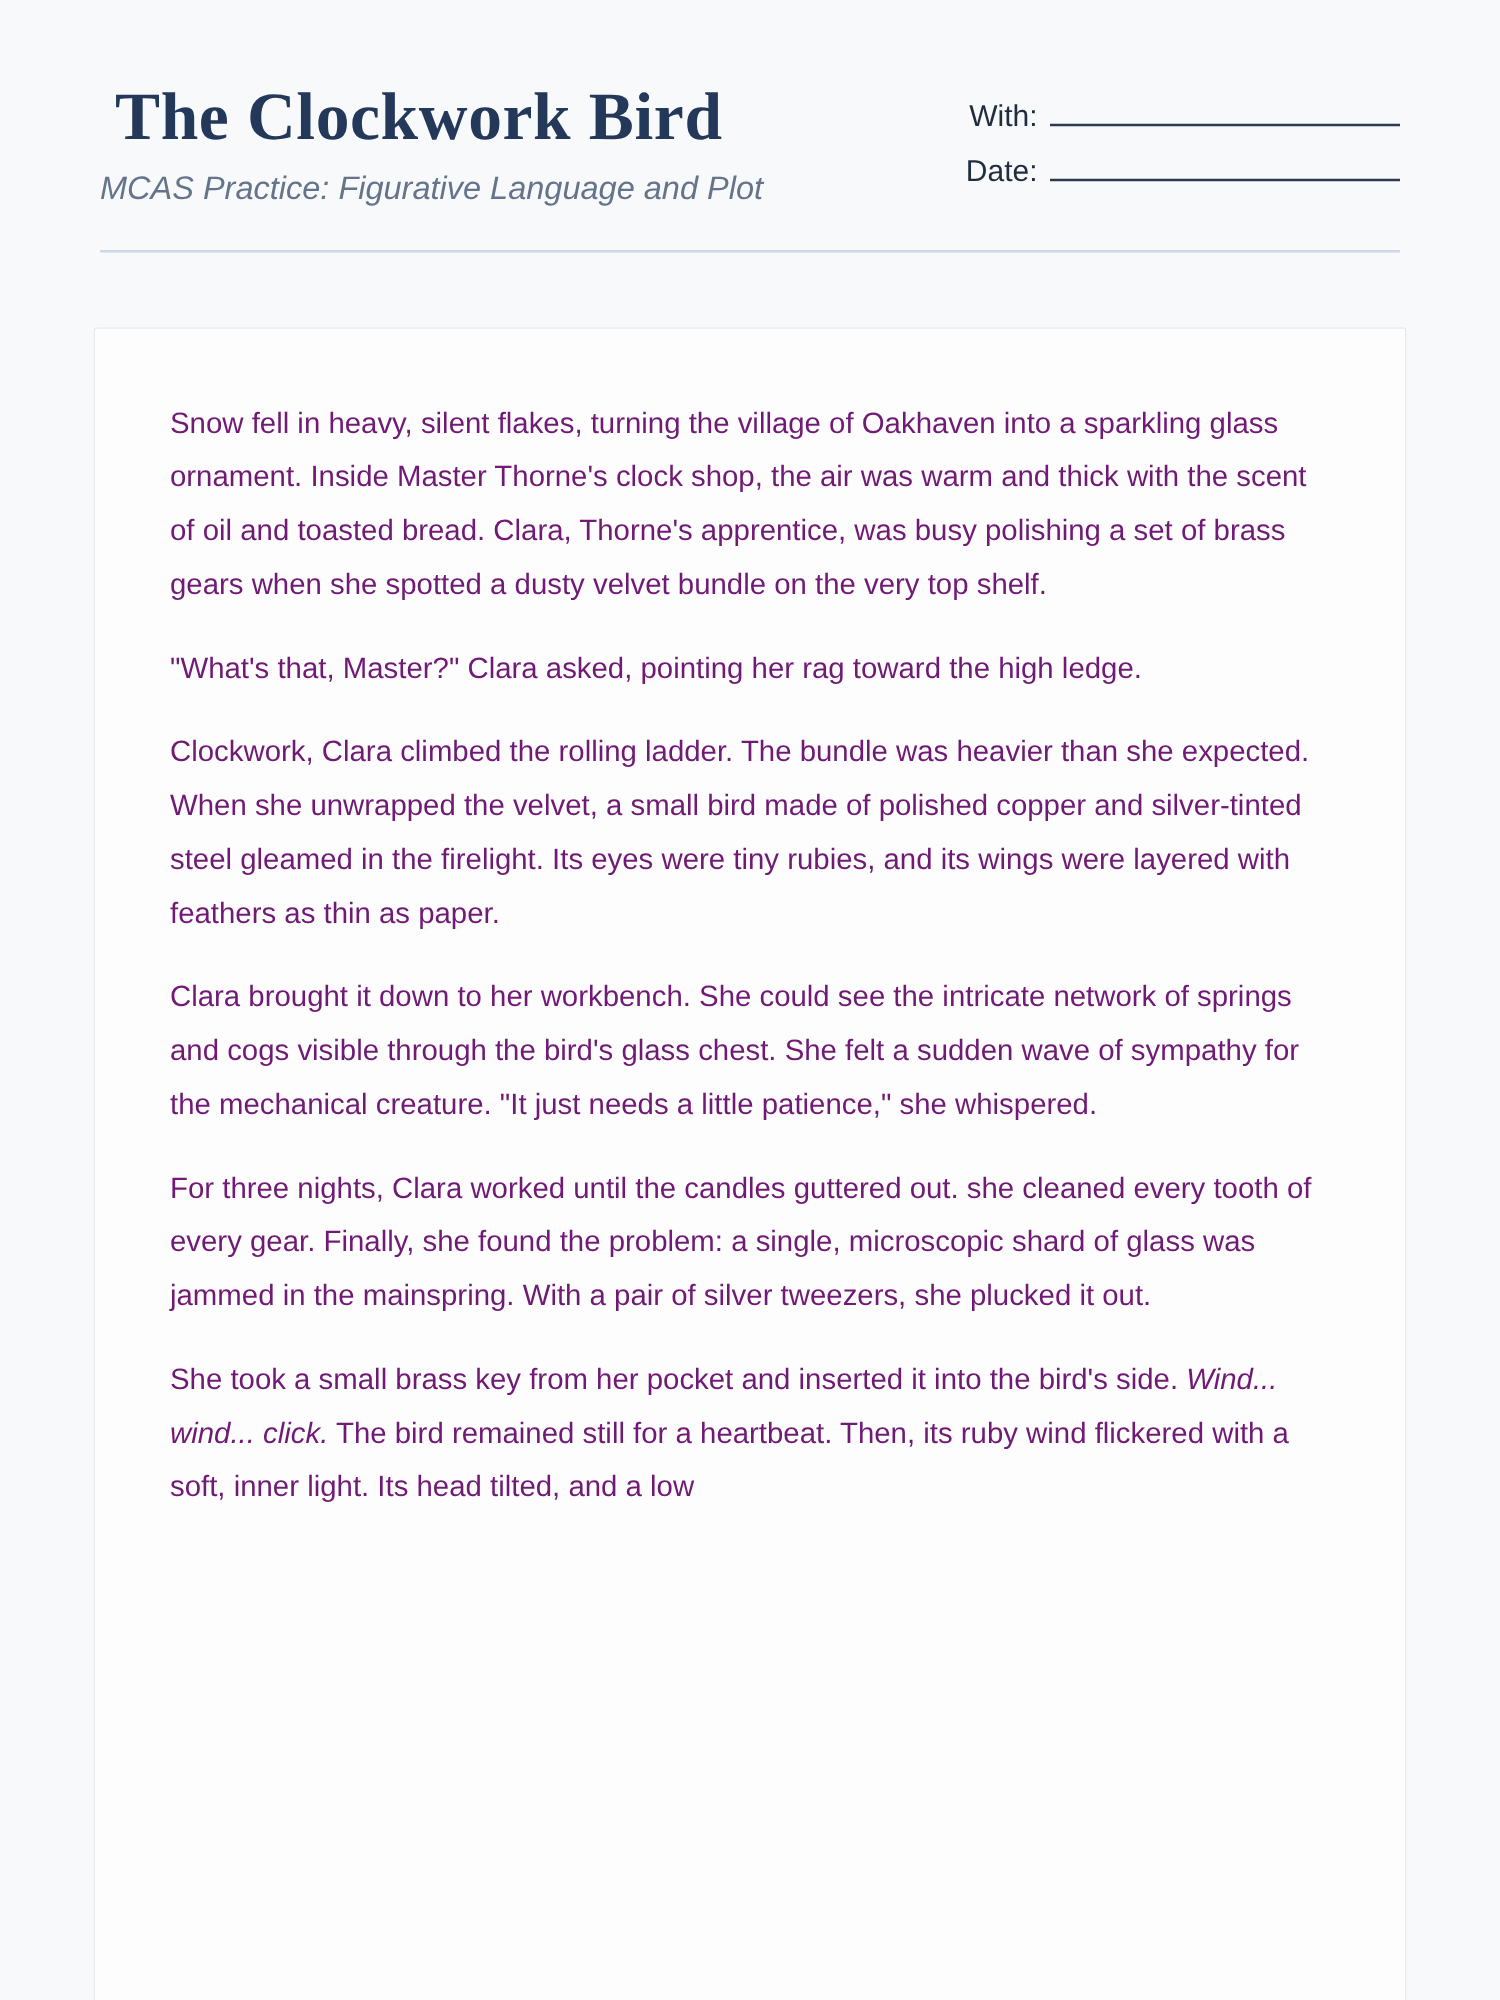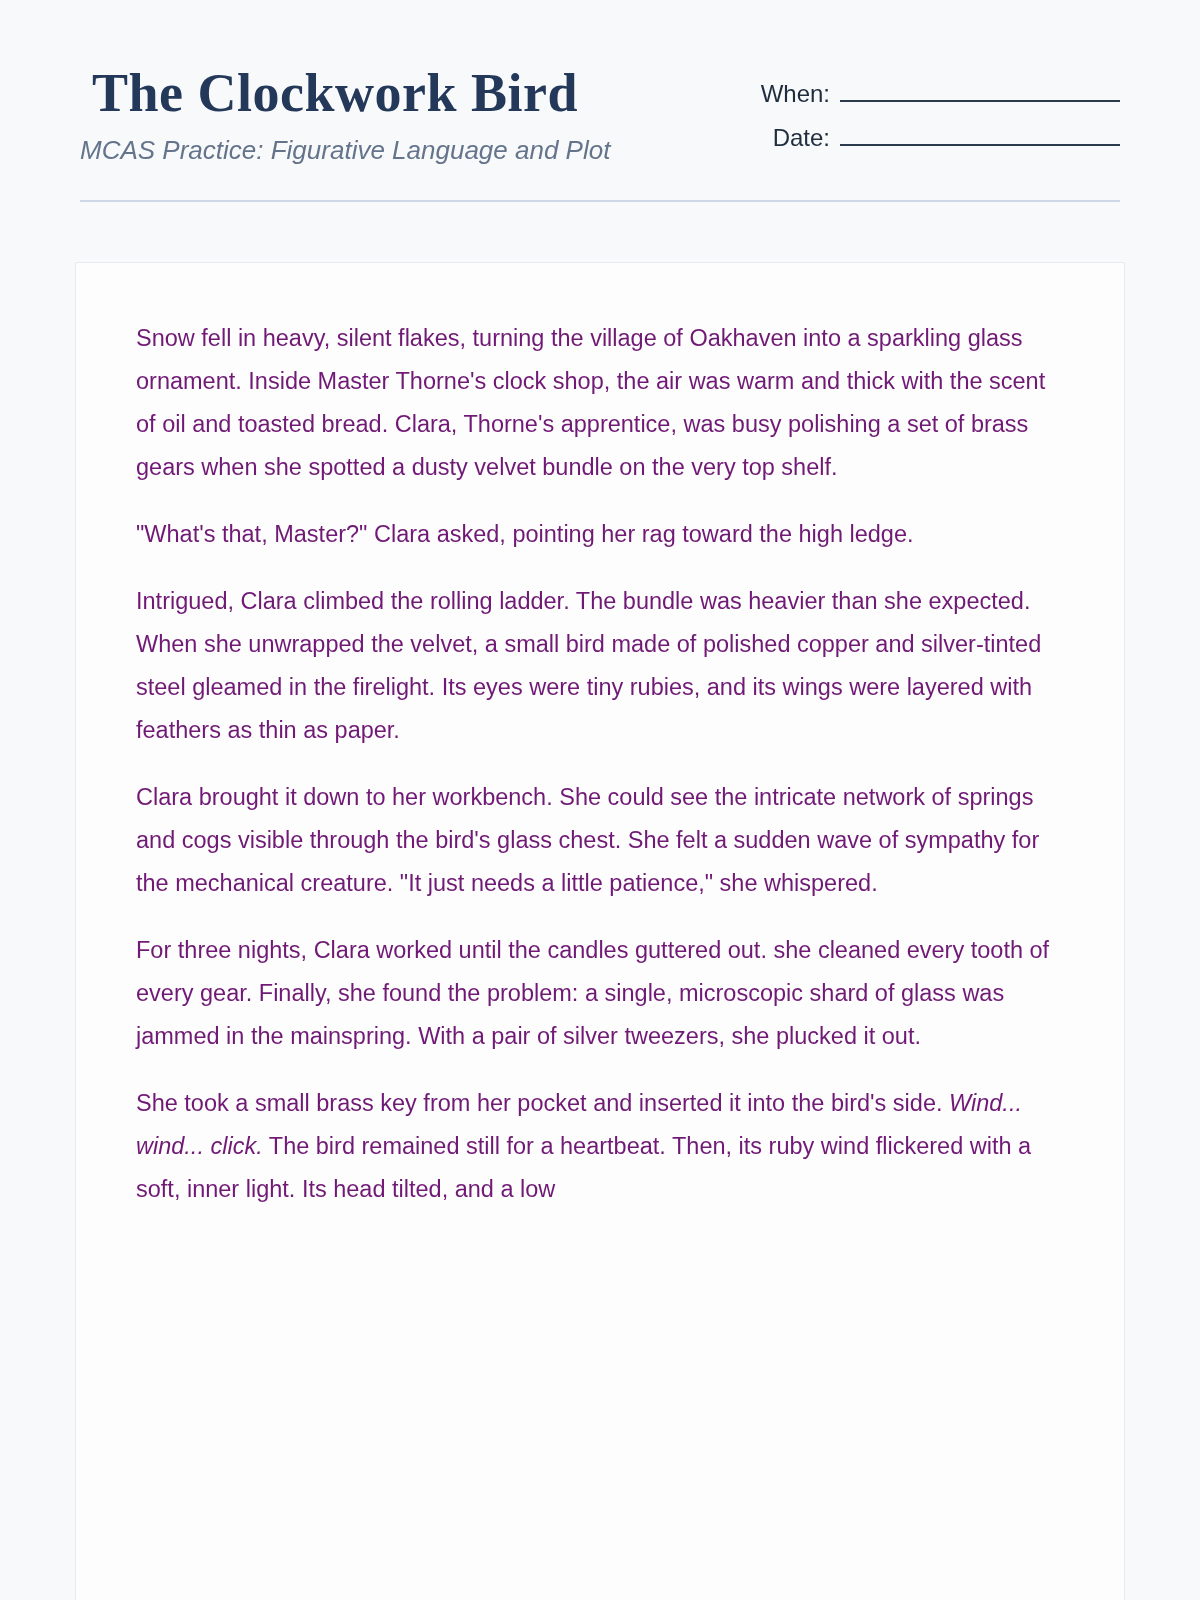--- a/index.html
+++ b/index.html
@@ -82,34 +82,34 @@
 <body>
 
 <div class="page-header">
   <div class="header-row">
     <div class="header-left">
       <h1 class="title">The Clockwork Bird</h1>
       <div class="subtitle">MCAS Practice: Figurative Language and Plot</div>
     </div>
     <div class="fields">
       <div class="field-row">
-        <span class="field-label">When:</span>
+        <span class="field-label">With:</span>
         <span class="field-line"></span>
       </div>
       <div class="field-row">
         <span class="field-label">Date:</span>
         <span class="field-line"></span>
       </div>
     </div>
   </div>
   <hr class="divider">
 </div>
 
 <div class="passage-box">
   <div>
       <p class="para"><span>Snow fell in heavy, silent flakes, turning the village of Oakhaven into a sparkling glass ornament. Inside Master Thorne's clock shop, the air was warm and thick with the scent of oil and toasted bread. Clara, Thorne's apprentice, was busy polishing a set of brass gears when she spotted a dusty velvet bundle on the very top shelf.</span></p>
       <p class="para"><span>"What's that, Master?" Clara asked, pointing her rag toward the high ledge.</span></p>
-      <p class="para"><span>Intrigued, Clara climbed the rolling ladder. The bundle was heavier than she expected. When she unwrapped the velvet, a small bird made of polished copper and silver-tinted steel gleamed in the firelight. Its eyes were tiny rubies, and its wings were layered with feathers as thin as paper.</span></p>
+      <p class="para"><span>Clockwork, Clara climbed the rolling ladder. The bundle was heavier than she expected. When she unwrapped the velvet, a small bird made of polished copper and silver-tinted steel gleamed in the firelight. Its eyes were tiny rubies, and its wings were layered with feathers as thin as paper.</span></p>
       <p class="para"><span>Clara brought it down to her workbench. She could see the intricate network of springs and cogs visible through the bird's glass chest. She felt a sudden wave of sympathy for the mechanical creature. "It just needs a little patience," she whispered.</span></p>
       <p class="para"><span>For three nights, Clara worked until the candles guttered out. she cleaned every tooth of every gear. Finally, she found the problem: a single, microscopic shard of glass was jammed in the mainspring. With a pair of silver tweezers, she plucked it out.</span></p>
       <p class="para"><span>She took a small brass key from her pocket and inserted it into the bird's side. </span><span class="italic">Wind... wind... click.</span><span> The bird remained still for a heartbeat. Then, its ruby wind flickered with a soft, inner light. Its head tilted, and a low</span></p>
     </div>
 </div>
 
 </body></html>

